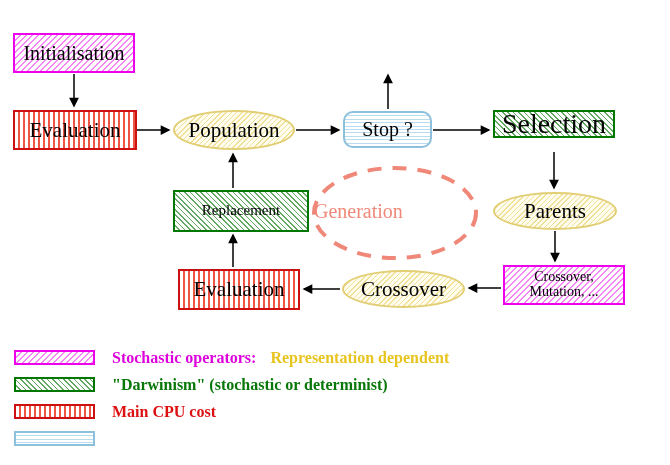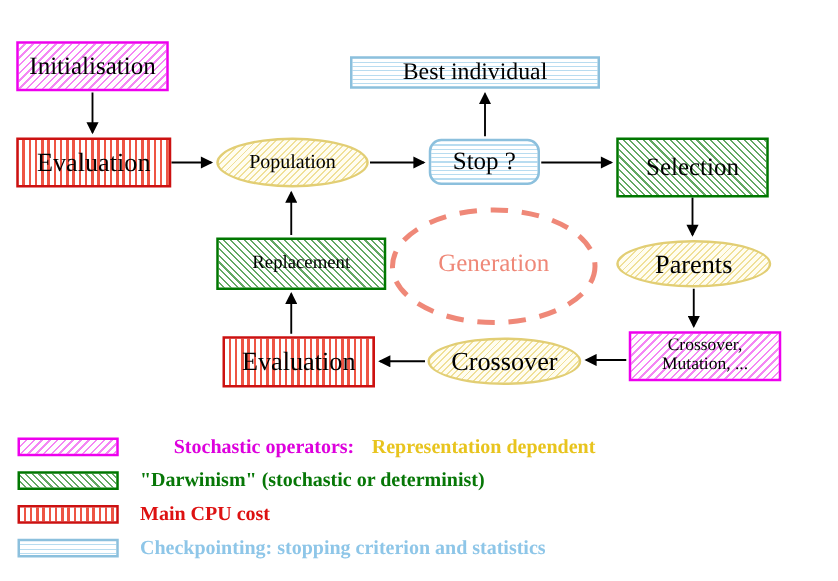--- a/index.html
+++ b/index.html
@@ -46,21 +46,21 @@
   .overlay {
     position: absolute;
     left: 0; top: 0;
     pointer-events: none;
   }
   .overlay line { stroke: #000000; stroke-width: 1.5; }
   .gen-ellipse { fill: none; stroke: #ef8878; stroke-width: 4; }
   .gen-label {
     position: absolute;
     left: 314px; top: 200px; width: 162px;
-    text-align: center;
+    text-align: left;
     color: #ef8878;
     font-size: 20px;
   }
   .swatch { position: absolute; left: 14px; width: 81px; height: 15px; }
   .legend-line {
     position: absolute;
     left: 112px;
     font-weight: bold;
     font-size: 16px;
     line-height: 20px;
@@ -94,33 +94,30 @@
   </svg>
 
   <div class="node rect-magenta" style="left:13px; top:33px; width:122px; height:40px; font-size:20px;">
     <span>Initialisation</span>
   </div>
 
   <div class="node rect-red" style="left:13px; top:110px; width:124px; height:40px; font-size:21px;">
     <span>Evaluation</span>
   </div>
 
-  <div class="node ellipse-yellow" style="left:173px; top:110px; width:122px; height:40px; font-size:16px;">
+  <div class="node ellipse-yellow" style="left:173px; top:110px; width:122px; height:40px; font-size:21px;">
     <span>Population</span>
   </div>
 
-  <div class="node rect-cyan" style="left:280px; top:45px; width:200px; height:26px; font-size:19px;">
-    <span>Best individual</span>
-  </div>
 
   <div class="node rect-cyan" style="left:343px; top:111px; width:89px; height:37px; font-size:20px; border-radius:10px;">
     <span>Stop ?</span>
   </div>
 
-  <div class="node rect-green" style="left:493px; top:110px; width:122px; height:48px; font-size:20px;">
+  <div class="node rect-green" style="left:493px; top:110px; width:122px; height:28px; font-size:28px;">
     <span>Selection</span>
   </div>
 
   <div class="node rect-green" style="left:173px; top:190px; width:136px; height:42px; font-size:15px;">
     <span>Replacement</span>
   </div>
 
   <div class="gen-label">Generation</div>
 
   <div class="node ellipse-yellow" style="left:493px; top:192px; width:124px; height:38px; font-size:21px;">
@@ -138,30 +135,27 @@
   <div class="node rect-magenta" style="left:503px; top:265px; width:122px; height:40px; font-size:14px; flex-direction:column;">
     <span>Crossover,</span>
     <span>Mutation, ...</span>
   </div>
 
   <div class="swatch rect-magenta" style="top:350px;"></div>
   <div class="swatch rect-green" style="top:377px;"></div>
   <div class="swatch rect-red" style="top:404px;"></div>
   <div class="swatch rect-cyan" style="top:431px;"></div>
 
-  <div class="legend-line" style="top:348px;margin-left:27px;">
+  <div class="legend-line" style="top:348px;">
     <span style="color:#dd00dd;">Stochastic operators:</span>
     <span class="seg-gap" style="color:#e8c41e;">Representation dependent</span>
   </div>
 
   <div class="legend-line" style="top:375px; color:#077707;">
     <span>"Darwinism" (stochastic or determinist)</span>
   </div>
 
   <div class="legend-line" style="top:402px; color:#dd1111;text-align:center;">
     <span>Main CPU cost</span>
   </div>
 
-  <div class="legend-line" style="top:429px; color:#8ec6e8;">
-    <span>Checkpointing: stopping criterion and statistics</span>
-  </div>
 
 </div>
 
 </body></html>

